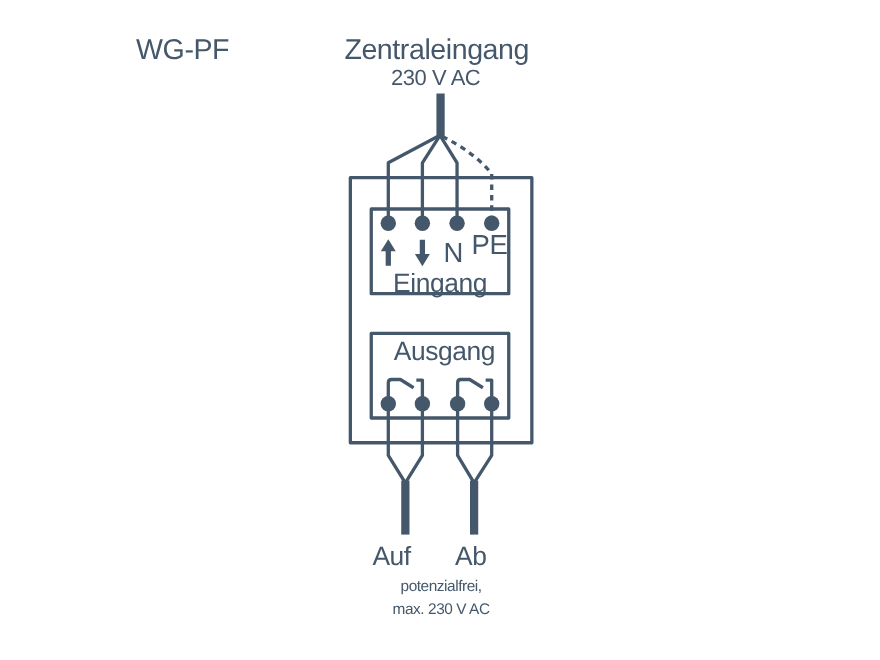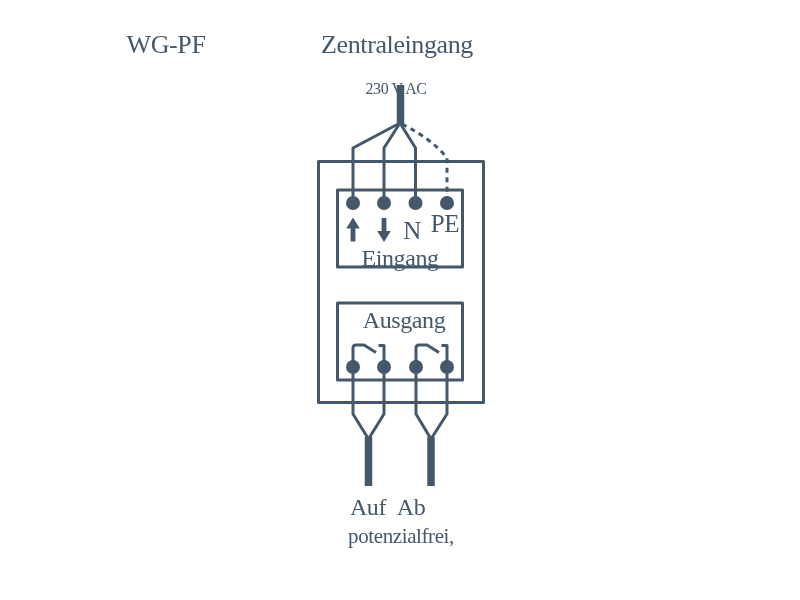--- a/index.html
+++ b/index.html
@@ -1,37 +1,37 @@
 <!DOCTYPE html>
 <html><head>
 <meta charset="utf-8">
 <style>
   html,body{margin:0;padding:0;background:#fff;}
   .canvas{
     position:relative;
     width:800px;height:600px;
     background:#ffffff;
     overflow:hidden;
-    font-family:Liberation Serif, serif;
+    font-family:Liberation Sans, sans-serif;
   }
   .diagram-svg{position:absolute;left:0;top:0;}
   .label{
     position:absolute;
     transform:translateX(-50%);
     color:#45586B;
     font-weight:500;
     letter-spacing:-0.4px;
     white-space:nowrap;
     line-height:1.1;
   }
   .fs26{font-size:26px;}
   .fs25{font-size:25px;}
   .fs24{font-size:24px;}
-  .fs22{font-size:16px;margin-top:20px;}
-  .fs21{font-size:21px;}
+  .fs22{font-size:20px;}
+  .fs21{font-size:14px;}
   .fs19{font-size:24px;}
   .ink-line{stroke:#45586B;fill:none;stroke-linejoin:round;}
   .ink-fill{fill:#45586B;stroke:none;}
 </style>
 </head>
 <body>
 
 <div class="canvas">
 
   <svg class="diagram-svg" width="800" height="600" viewBox="0 0 800 600">
@@ -84,20 +84,21 @@
   <div class="label fs22" style="left:396px;top:60px;">230 V AC</div>
 
   <div class="label fs25" style="left:412px;top:217px;">N</div>
 
   <div class="label fs25" style="left:445px;top:210px;">PE</div>
 
   <div class="label fs19" style="left:400px;top:245px;">Eingang</div>
 
   <div class="label fs19" style="left:404px;top:307px;">Ausgang</div>
 
-  <div class="label fs24" style="left:368px;top:494px;text-align:right;">Auf</div>
+  <div class="label fs24" style="left:356px;top:494px;text-align:right;">Auf</div>
 
-  <div class="label fs24" style="left:411px;top:494px;">Ab</div>
+  <div class="label fs24" style="left:428px;top:494px;">Ab</div>
 
   <div class="label fs21" style="left:401px;top:525px;">potenzialfrei,</div>
 
+  <div class="label fs21" style="left:401px;top:546px;">max. 230 V AC</div>
 
 </div>
 
 </body></html>

